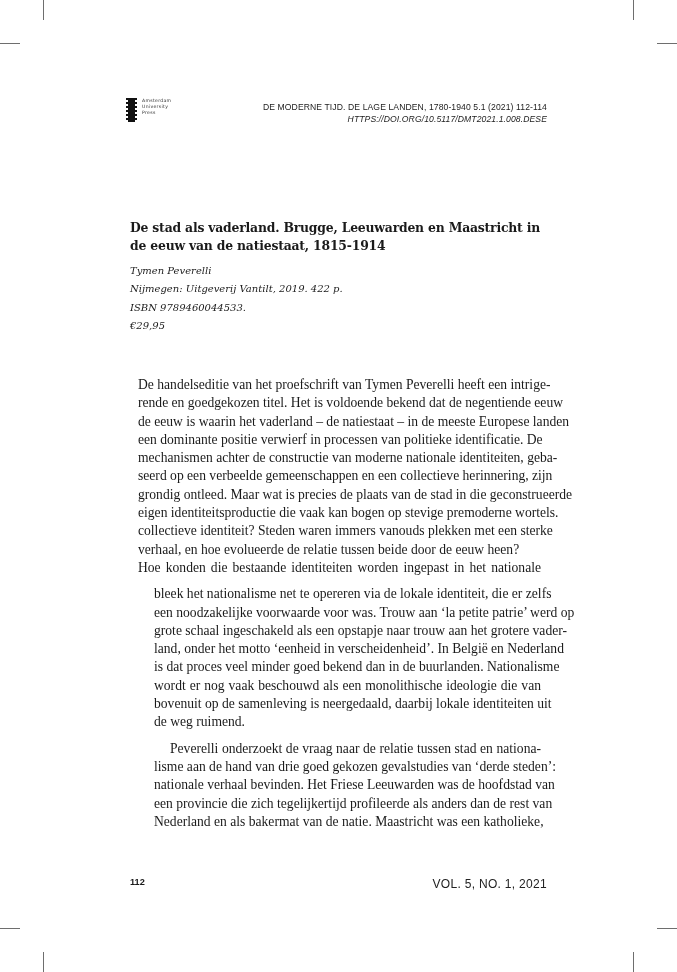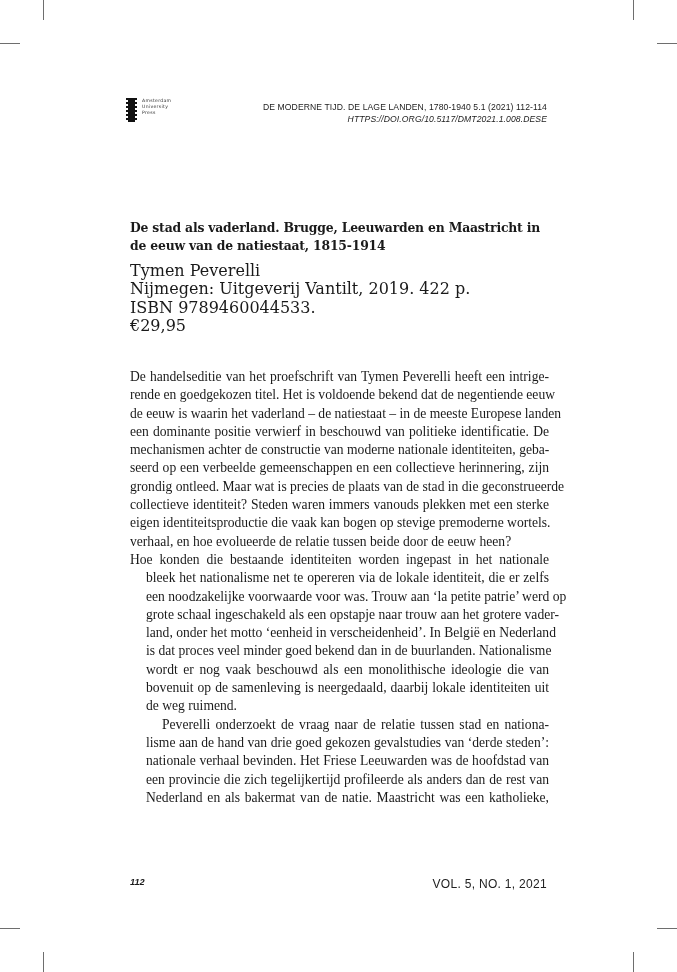--- a/index.html
+++ b/index.html
@@ -13,30 +13,30 @@
   .logo-bar::before, .logo-bar::after { content: ""; position: absolute; left: -2px; width: 2px; height: 24px;
     background: repeating-linear-gradient(to bottom, #111 0 2px, transparent 2px 4px); }
   .logo-bar::after { left: auto; right: -2px; }
   .logo-text { margin-left: 7px; font-family: "DejaVu Sans", sans-serif; font-size: 4.6px; line-height: 6px; color: #333; letter-spacing: 0.3px; }
 
   .running-head { position: absolute; right: 130px; top: 101px; text-align: right; font-family: "Liberation Sans", sans-serif; font-size: 8.6px; line-height: 12px; color: #222; letter-spacing: 0.1px; }
   .running-head .doi { font-style: italic; }
 
   .title { position: absolute; left: 130px; top: 204px; width: 420px; font-family: "DejaVu Serif", serif; font-weight: bold; font-size: 12.4px; line-height: 18px; color: #1a1a1a; letter-spacing: -0.2px; margin-top: 15px; }
 
-  .meta { position: absolute; left: 130px; top: 262px; font-family: "DejaVu Serif", serif; font-size: 16px; line-height: 18.3px; color: #1a1a1a; }
+  .meta { position: absolute; left: 130px; top: 262px; font-family: "DejaVu Serif", serif; font-size: 10px; line-height: 18.3px; color: #1a1a1a; font-style: italic; }
   .meta div { white-space: nowrap; }
 
   .body { position: absolute; left: 130px; top: 368px; width: 419px; font-family: "Liberation Serif", serif; font-size: 13.6px; line-height: 18.3px; color: #1a1a1a; text-align: justify; hyphens: manual; }
-  .body p { margin: 0; }
+  .body p { margin: 8px; }
   .body p + p { text-indent: 16px; }
   .line { display: block; text-align-last: justify; white-space: nowrap; }
   .line.last { text-align-last: left; }
 
-  .folio { position: absolute; left: 130px; top: 877px; font-family: "Liberation Sans", sans-serif; font-weight: bold; font-size: 9.2px; color: #1a1a1a; font-style: italic; }
+  .folio { position: absolute; left: 130px; top: 877px; font-family: "Liberation Sans", sans-serif; font-weight: bold; font-size: 9.2px; color: #1a1a1a; }
   .footer-vol { position: absolute; right: 130px; top: 877px; font-family: "Liberation Sans", sans-serif; font-size: 12px; color: #222; letter-spacing: 0.3px; }
 </style>
 </head>
 <body>
 
 <div class="crop v" style="left:43px; top:0;"></div>
 <div class="crop h" style="left:0; top:43px;"></div>
 <div class="crop v" style="left:633px; top:0;"></div>
 <div class="crop h" style="left:657px; top:43px;"></div>
 <div class="crop h" style="left:0; top:928px;"></div>
@@ -65,26 +65,26 @@
   <div>Nijmegen: Uitgeverij Vantilt, 2019. 422 p.</div>
   <div>ISBN 9789460044533.</div>
   <div>€29,95</div>
 </div>
 
 <div class="body">
   <p>
     <span class="line">De handelseditie van het proefschrift van Tymen Peverelli heeft een intrige-</span>
     <span class="line">rende en goedgekozen titel. Het is voldoende bekend dat de negentiende eeuw</span>
     <span class="line">de eeuw is waarin het vaderland – de natiestaat – in de meeste Europese landen</span>
-    <span class="line">een dominante positie verwierf in beschouwd van politieke identificatie. De</span>
+    <span class="line">een dominante positie verwierf in processen van politieke identificatie. De</span>
     <span class="line">mechanismen achter de constructie van moderne nationale identiteiten, geba-</span>
     <span class="line">seerd op een verbeelde gemeenschappen en een collectieve herinnering, zijn</span>
     <span class="line">grondig ontleed. Maar wat is precies de plaats van de stad in die geconstrueerde</span>
+    <span class="line">eigen identiteitsproductie die vaak kan bogen op stevige premoderne wortels.</span>
     <span class="line">collectieve identiteit? Steden waren immers vanouds plekken met een sterke</span>
-    <span class="line">eigen identiteitsproductie die vaak kan bogen op stevige premoderne wortels.</span>
     <span class="line last">verhaal, en hoe evolueerde de relatie tussen beide door de eeuw heen?</span>
     <span class="line">Hoe konden die bestaande identiteiten worden ingepast in het nationale</span>
   </p>
   <p>
     <span class="line">bleek het nationalisme net te opereren via de lokale identiteit, die er zelfs</span>
     <span class="line">een noodzakelijke voorwaarde voor was. Trouw aan ‘la petite patrie’ werd op</span>
     <span class="line">grote schaal ingeschakeld als een opstapje naar trouw aan het grotere vader-</span>
     <span class="line">land, onder het motto ‘eenheid in verscheidenheid’. In België en Nederland</span>
     <span class="line">is dat proces veel minder goed bekend dan in de buurlanden. Nationalisme</span>
     <span class="line">wordt er nog vaak beschouwd als een monolithische ideologie die van</span>

